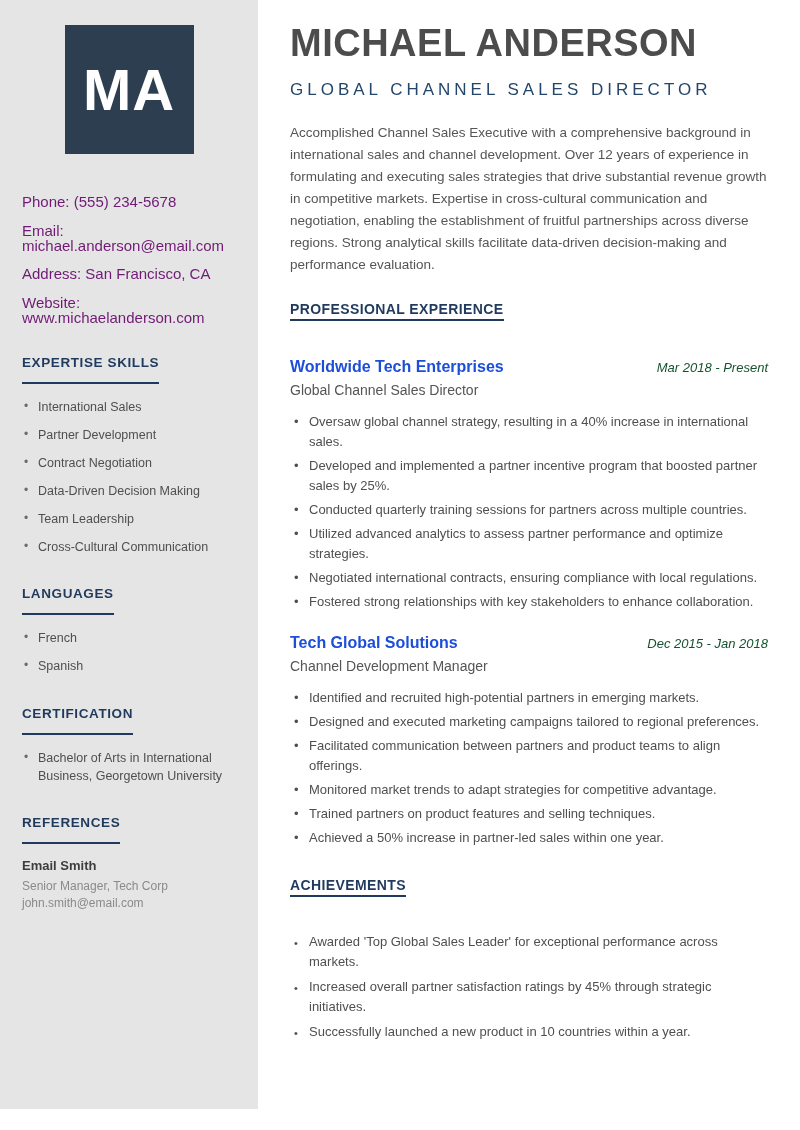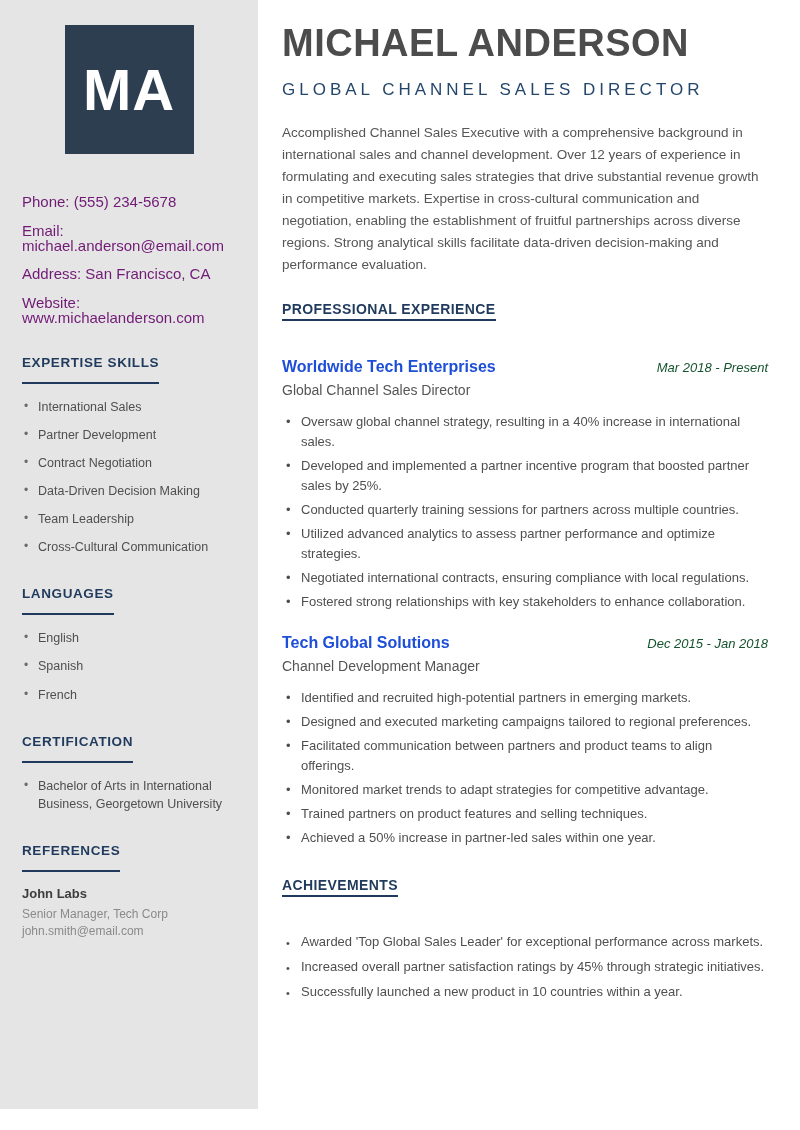--- a/index.html
+++ b/index.html
@@ -82,21 +82,21 @@
   .ref-title, .ref-email {
     font-size: 12px;
     color: #8a8a8a;
     line-height: 1.45;
   }
 
   
   .main {
     flex: 1;
     background: #ffffff;
-    padding: 24px 32px 20px 24px;
+    padding: 24px 32px 20px 32px;
   }
   .person-name {
     font-size: 38px;
     font-weight: 700;
     color: #4c4c4c;
     letter-spacing: 0.5px;
     line-height: 1.05;
   }
   .person-title {
     margin-top: 16px;
@@ -188,40 +188,39 @@
           <li>Data-Driven Decision Making</li>
           <li>Team Leadership</li>
           <li>Cross-Cultural Communication</li>
         </ul>
     </section>
 
     <section class="side-section">
       <div class="side-heading">LANGUAGES</div>
       <ul class="side-list">
 
-      <li>English</li>
+          <li>French</li>
           <li>Spanish</li>
-          <li>French</li>
         </ul>
     </section>
 
     <section class="side-section">
       <div class="side-heading">CERTIFICATION</div>
       <ul class="side-list">
 
       <li>Bachelor of Arts in International Business, Georgetown University</li>
         </ul>
     </section>
 
     <section class="side-section">
       <div class="side-heading">REFERENCES</div>
       <div>
 
           <div class="ref-person">
-            <div class="ref-name">John Labs</div>
+            <div class="ref-name">Email Smith</div>
             <div class="ref-title">Senior Manager, Tech Corp</div>
             <div class="ref-email">john.smith@email.com</div>
           </div>
 
 
         </div>
     </section>
   </aside>
 
   <main class="main">

